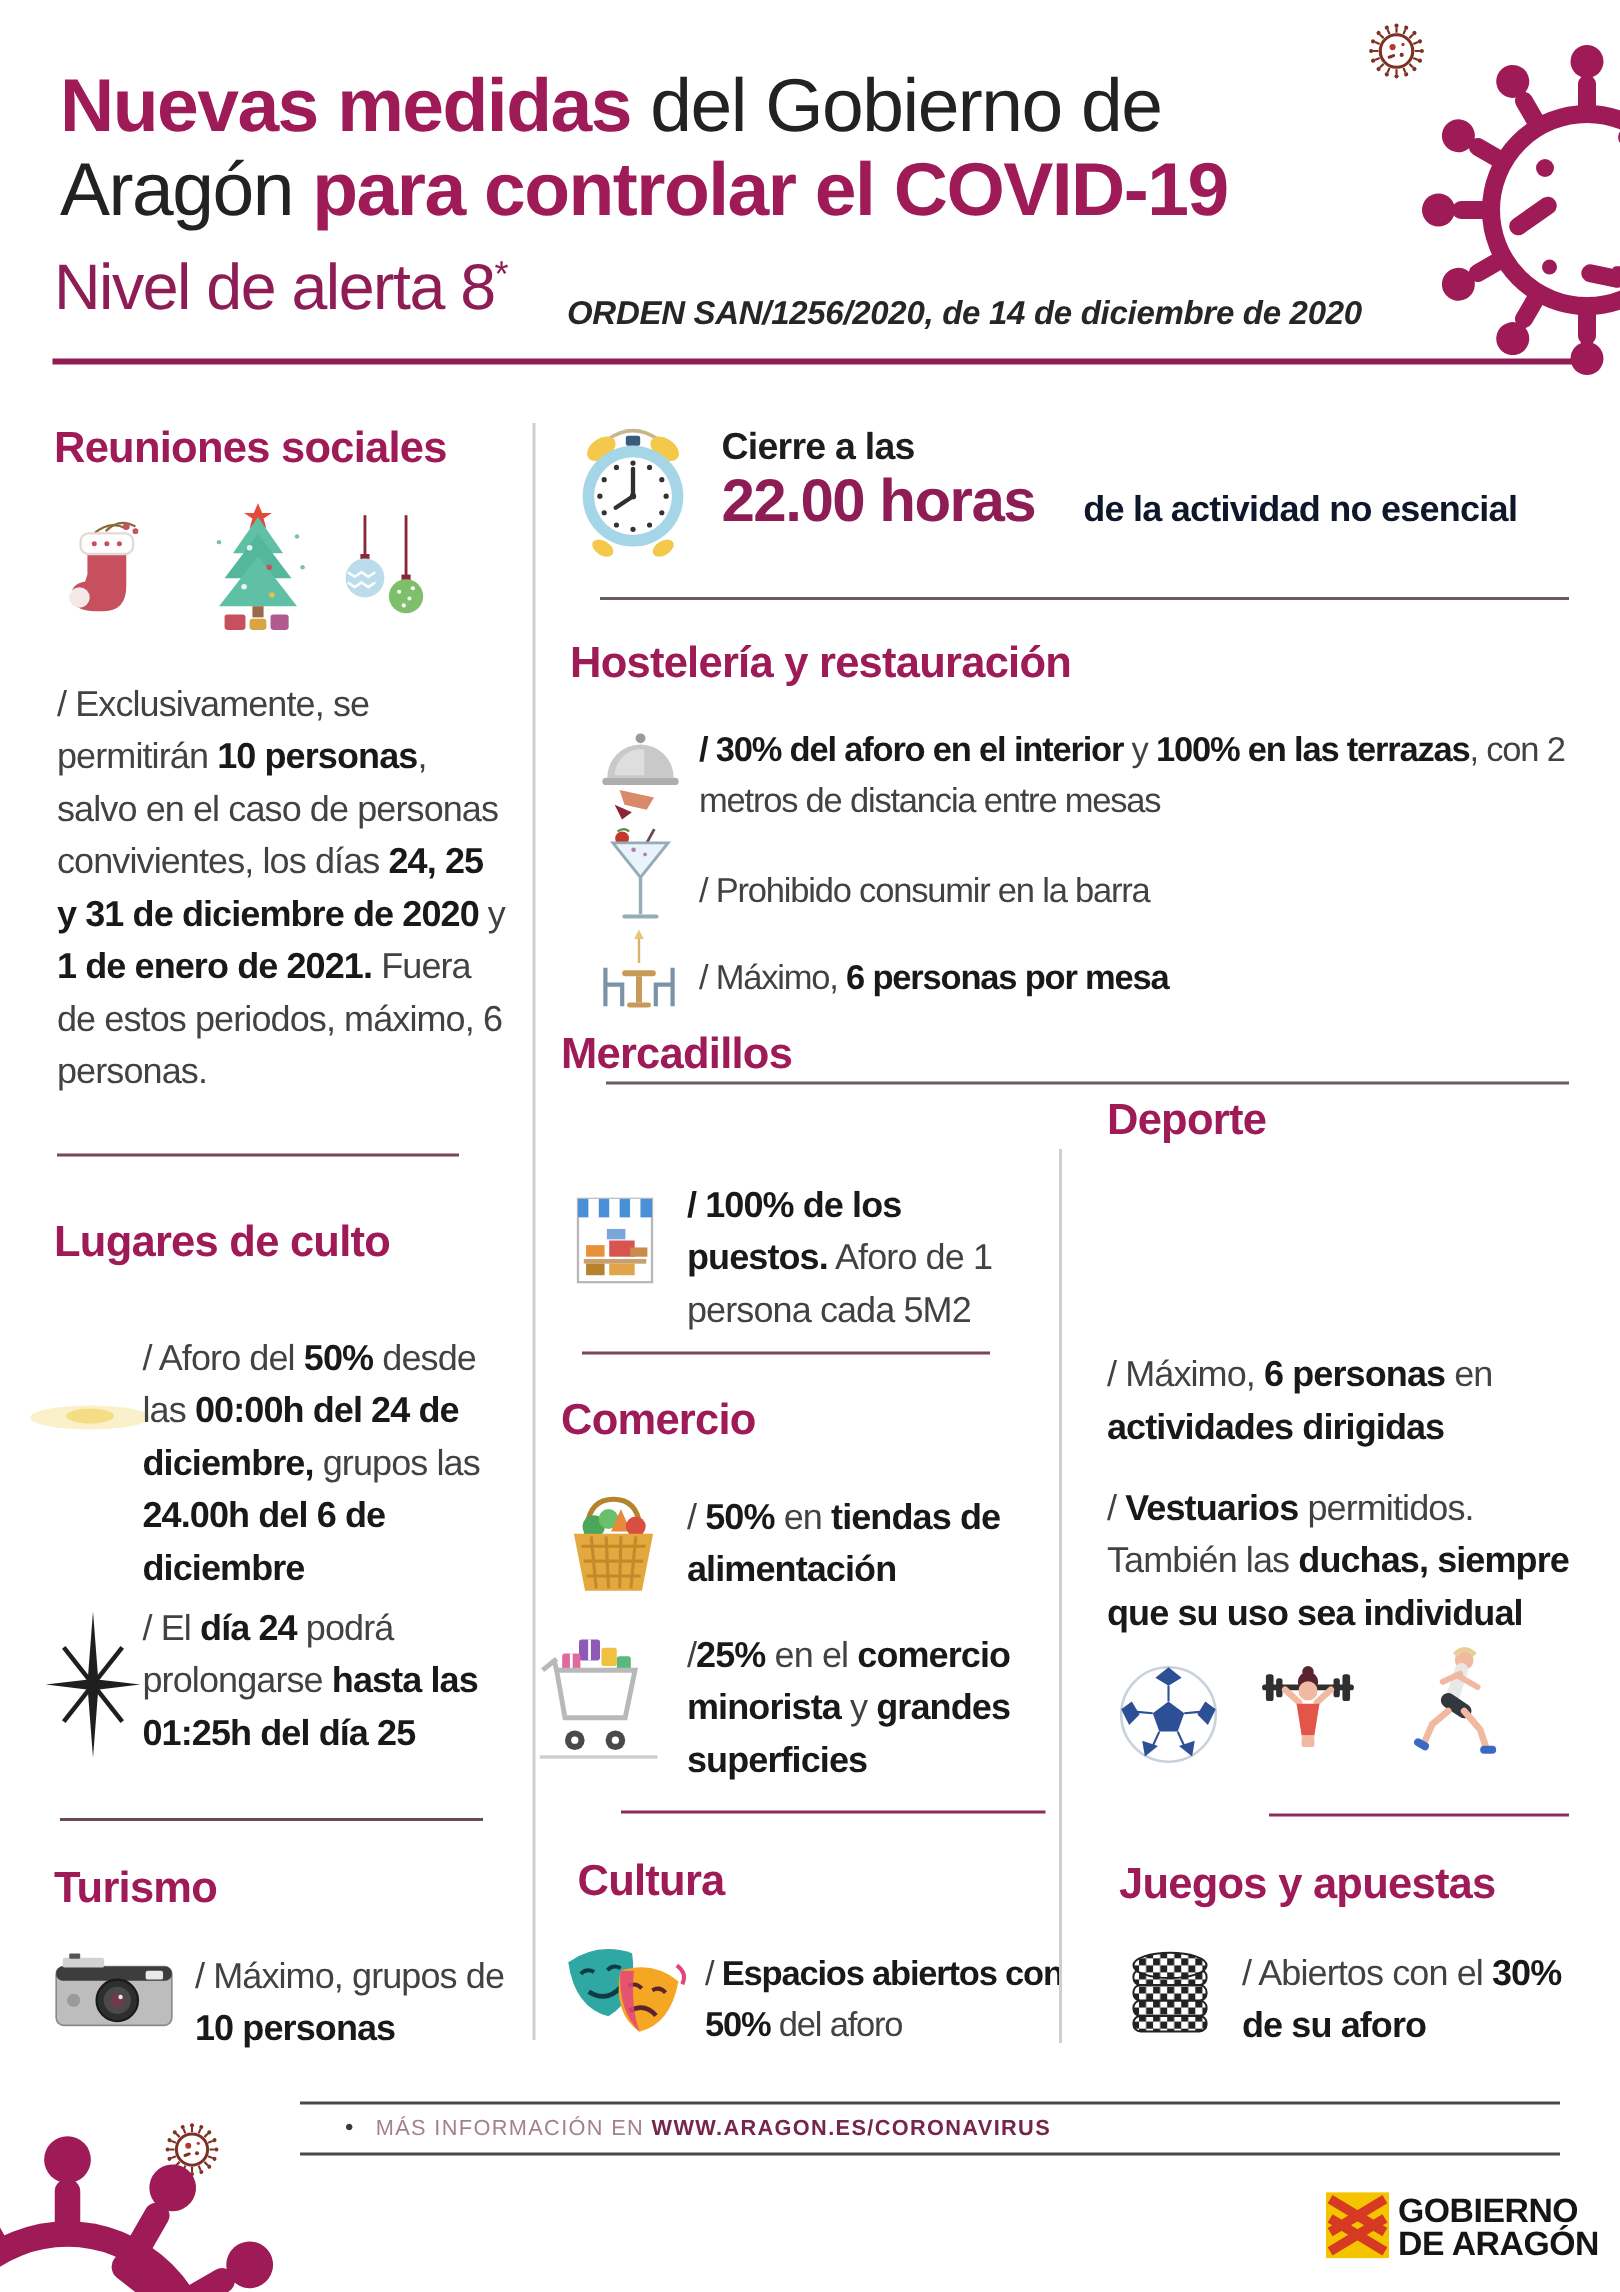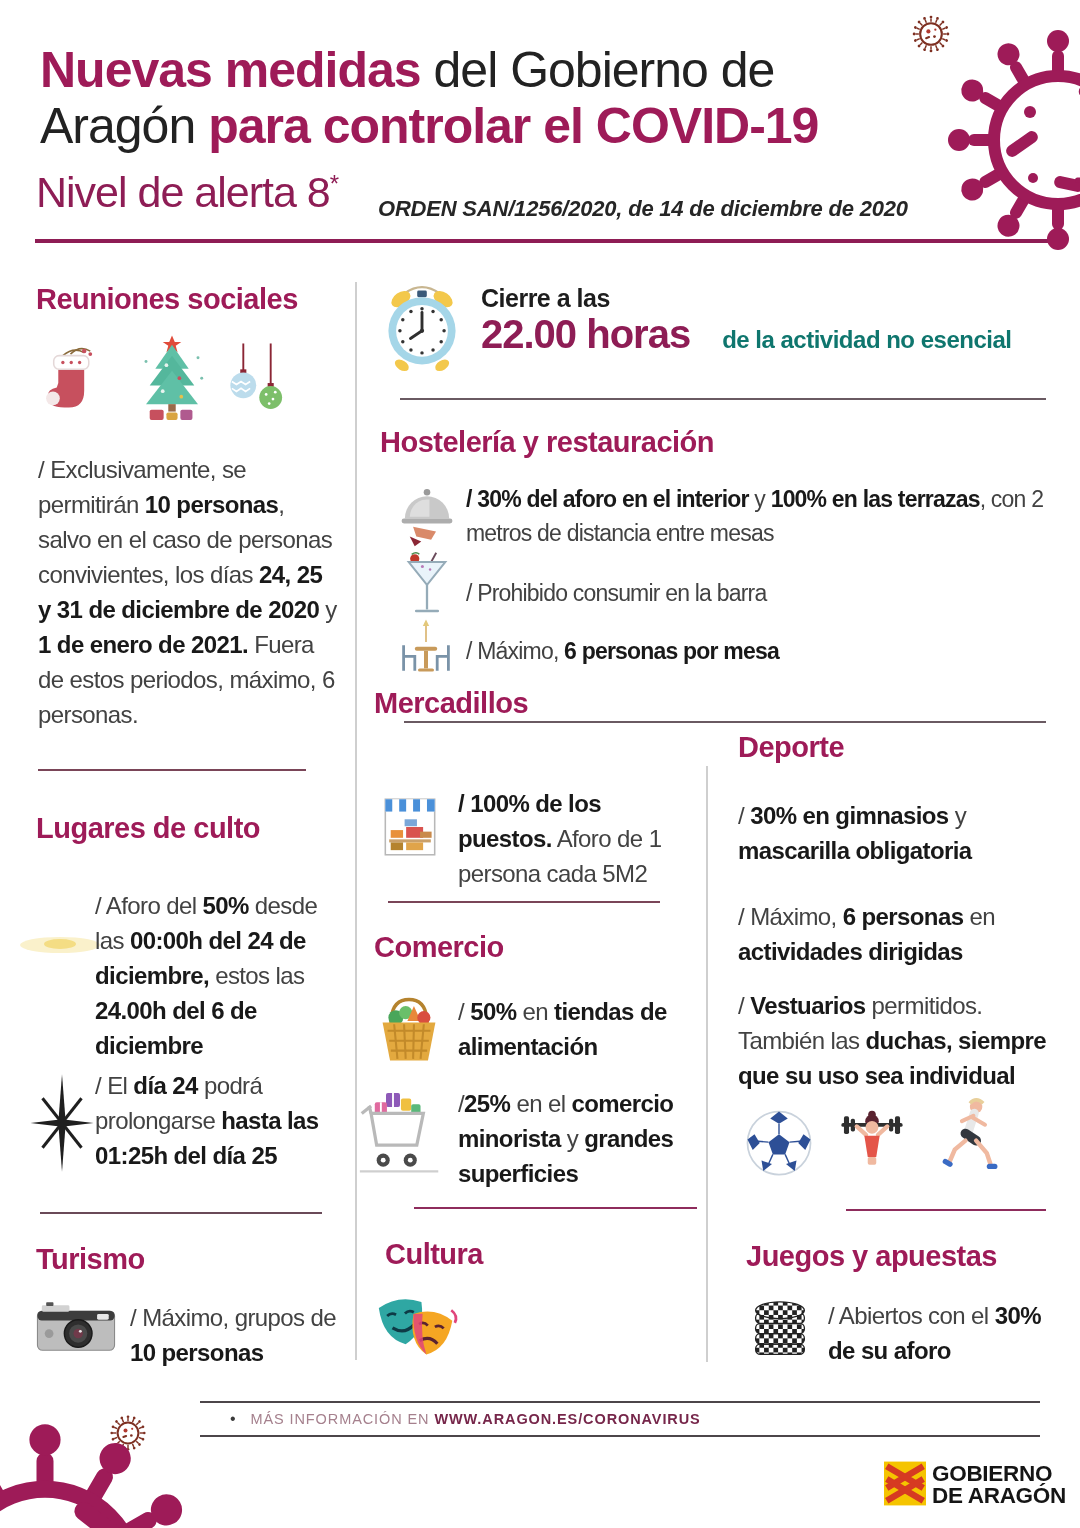--- a/index.html
+++ b/index.html
@@ -17,21 +17,21 @@
   
   .sec-h{font-size:29px;font-weight:700;letter-spacing:-0.5px;color:#9e1b58;white-space:nowrap;}
   
   .item{font-size:24px;line-height:35px;letter-spacing:-0.6px;color:#424242;}
   .item .b,.b{font-weight:700;color:#191919;margin-top:24px;}
   .small-item{font-size:23px;line-height:34px;letter-spacing:-0.8px;color:#424242;}
   
   .cl-intro{font-size:25px;font-weight:700;letter-spacing:-0.5px;color:#1d1d1d;}
   .cl-row{display:flex;align-items:baseline;white-space:nowrap;}
   .cl-time{font-size:40px;font-weight:700;letter-spacing:-1px;color:#8e1d55;}
-  .cl-rest{font-size:24px;font-weight:700;letter-spacing:-0.5px;color:#0f766e;}
+  .cl-rest{font-size:24px;font-weight:700;letter-spacing:-0.5px;color:#0f172a;}
   
   .rule{position:absolute;}
   .vline{position:absolute;width:2px;background:#cfcfcf;}
   
   .foot-info{font-size:14.5px;letter-spacing:0.9px;color:#a5808d;white-space:nowrap;}
   .foot-info .url{font-weight:700;color:#76264a;}
   .foot-bullet{color:#3a3a3a;font-size:16px;margin-right:14px;}
   .logo-text{font-size:22.5px;line-height:22px;font-weight:800;letter-spacing:-0.3px;color:#151515;white-space:nowrap;}
   svg{display:block;}
 </style>
@@ -272,21 +272,21 @@
   <div class="abs item" style="left:38px;top:452px;width:300px;"><span>/ Exclusivamente, se permitirán </span><span class="b">10 personas</span><span>, salvo en el caso de personas convivientes, los días </span><span class="b">24, 25 y 31 de diciembre de 2020</span><span> y </span><span class="b">1 de enero de 2021.</span><span> Fuera de estos periodos, máximo, 6 personas.</span></div>
 
   <div class="rule" style="left:38px;top:769px;width:268px;height:2px;background:#7a4558;"></div>
 
   <div class="abs sec-h" style="left:36px;top:812px;">Lugares de culto</div>
 
   <svg class="abs" style="left:18px;top:928px;" width="84" height="34" viewBox="0 0 84 34">
     <ellipse cx="42" cy="17" rx="40" ry="8" fill="#f5e6a0" opacity="0.55"></ellipse>
     <ellipse cx="42" cy="16" rx="16" ry="5" fill="#f1d465" opacity="0.7"></ellipse>
   </svg>
-  <div class="abs item" style="left:95px;top:888px;width:252px;"><span>/ Aforo del </span><span class="b">50%</span><span>  desde las </span><span class="b">00:00h del 24 de diciembre,</span><span> estos las </span><span class="b">24.00h del 6 de diciembre</span></div>
+  <div class="abs item" style="left:95px;top:888px;width:252px;"><span>/ Aforo del </span><span class="b">50%</span><span>  desde las </span><span class="b">00:00h del 24 de diciembre,</span><span> grupos las </span><span class="b">24.00h del 6 de diciembre</span></div>
 
   <svg class="abs" style="left:26px;top:1068px;" width="72" height="110" viewBox="0 0 96 130">
     <polygon points="48,0 53,65 48,130 43,65" fill="#1f1f1f"></polygon>
     <polygon points="6,65 48,60 90,65 48,70" fill="#1f1f1f"></polygon>
     <line x1="22" y1="32" x2="74" y2="98" stroke="#1f1f1f" stroke-width="4"></line>
     <line x1="74" y1="32" x2="22" y2="98" stroke="#1f1f1f" stroke-width="4"></line>
   </svg>
   <div class="abs item" style="left:95px;top:1068px;width:252px;"><span>/ El </span><span class="b">día 24</span><span> podrá prolongarse </span><span class="b">hasta las 01:25h del día 25</span></div>
 
   <div class="rule" style="left:40px;top:1212px;width:282px;height:2px;background:#6a4a58;"></div>
@@ -461,25 +461,25 @@
     </g>
     <g transform="rotate(10 62 48)">
       <path d="M38,28 Q38,60 60,70 Q82,60 82,28 Q60,16 38,28 Z" fill="#f5a623"></path>
       <path d="M46,38 q5,-4 10,0" stroke="#5a2330" stroke-width="3" fill="none"></path>
       <path d="M64,38 q5,-4 10,0" stroke="#5a2330" stroke-width="3" fill="none"></path>
       <path d="M50,56 q10,-8 20,0" stroke="#5a2330" stroke-width="3.5" fill="none"></path>
       <path d="M38,28 Q42,58 60,70 Q50,52 48,26 Z" fill="#e0457b" opacity="0.85"></path>
     </g>
     <path d="M84,20 q8,6 4,14" stroke="#e0457b" stroke-width="3" fill="none"></path>
   </svg>
+  <div class="abs small-item" style="left:470px;top:1298px;width:248px;"><span>/ </span><span class="b">Espacios abiertos con 50%</span><span> del aforo</span></div>
 
   <div class="vline" style="left:706px;top:766px;height:596px;"></div>
 
   <div class="abs sec-h" style="left:738px;top:731px;">Deporte</div>
-  <div class="abs item" style="left:738px;top:798px;width:312px;"><span>/ </span><span class="b">30% en gimnasios</span><span> y </span><span class="b">mascarilla obligatoria</span></div>
   <div class="abs item" style="left:738px;top:899px;width:312px;"><span>/ Máximo, </span><span class="b">6 personas</span><span> en </span><span class="b">actividades dirigidas</span></div>
   <div class="abs item" style="left:738px;top:988px;width:318px;"><span>/ </span><span class="b">Vestuarios</span><span> permitidos. También las </span><span class="b">duchas, siempre que su uso sea individual</span></div>
 
   <svg class="abs" style="left:744px;top:1108px;" width="70" height="70" viewBox="0 0 80 80">
     <circle cx="40" cy="40" r="36" fill="#ffffff" stroke="#c9d2dc" stroke-width="2"></circle>
     <polygon points="40,30 52,39 47,53 33,53 28,39" fill="#2d4f96"></polygon>
     <polygon points="40,4 50,12 40,18 30,12" fill="#2d4f96"></polygon>
     <polygon points="76,36 70,48 62,40 68,30" fill="#2d4f96"></polygon>
     <polygon points="4,36 12,30 18,40 10,48" fill="#2d4f96"></polygon>
     <polygon points="22,72 20,60 32,64" fill="#2d4f96"></polygon>

